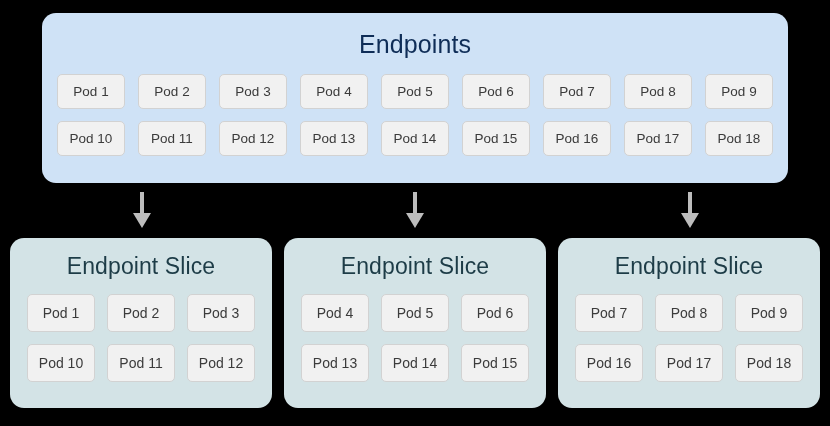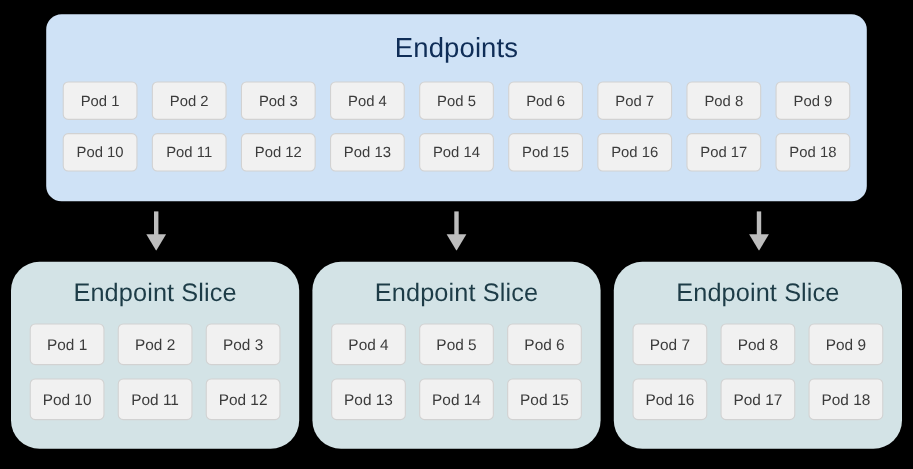--- a/index.html
+++ b/index.html
@@ -73,21 +73,21 @@
   }
   .arrow svg { display: block; }
 
   
   .slice-box {
     position: absolute;
     top: 238px;
     width: 262px;
     height: 170px;
     background: #d3e3e6;
-    border-radius: 26px;
+    border-radius: 14px;
     padding-top: 12px;
   }
   .slice-title {
     text-align: center;
     font-size: 23px;
     font-weight: 400;
     color: #1d3c47;
     line-height: 32px;
     letter-spacing: 0.1px;
   }

